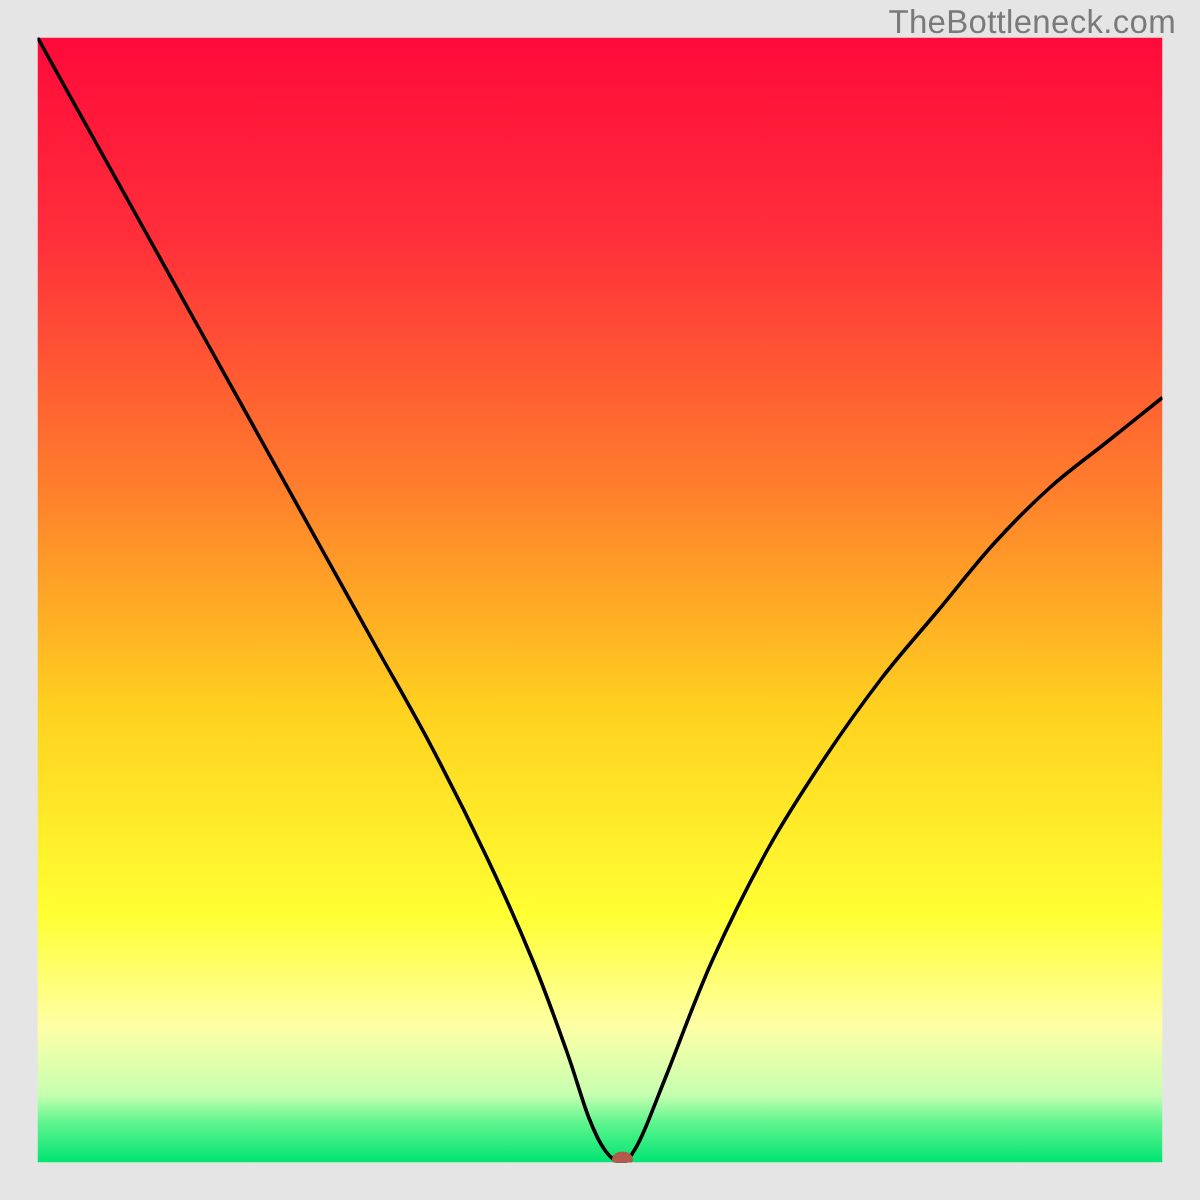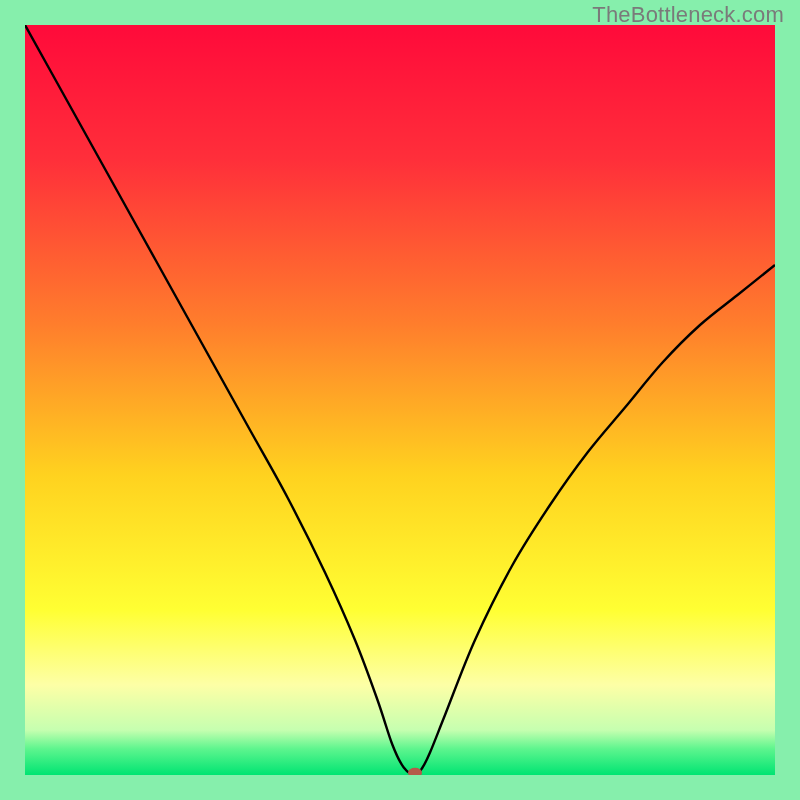--- a/index.html
+++ b/index.html
@@ -8,21 +8,21 @@
     width: 800px;
     height: 800px;
     background: #000;
     font-family: Arial, Helvetica, sans-serif;
     overflow: hidden;
   }
   .frame {
     position: relative;
     width: 800px;
     height: 800px;
-    background: #86efac;
+    background: #e5e5e5;
     text-align: center;
   }
   .watermark {
     position: absolute;
     top: 2px;
     right: 16px;
     color: #7a7a7a;
     font-size: 22px;
     font-weight: 500;
     letter-spacing: 0.2px;

